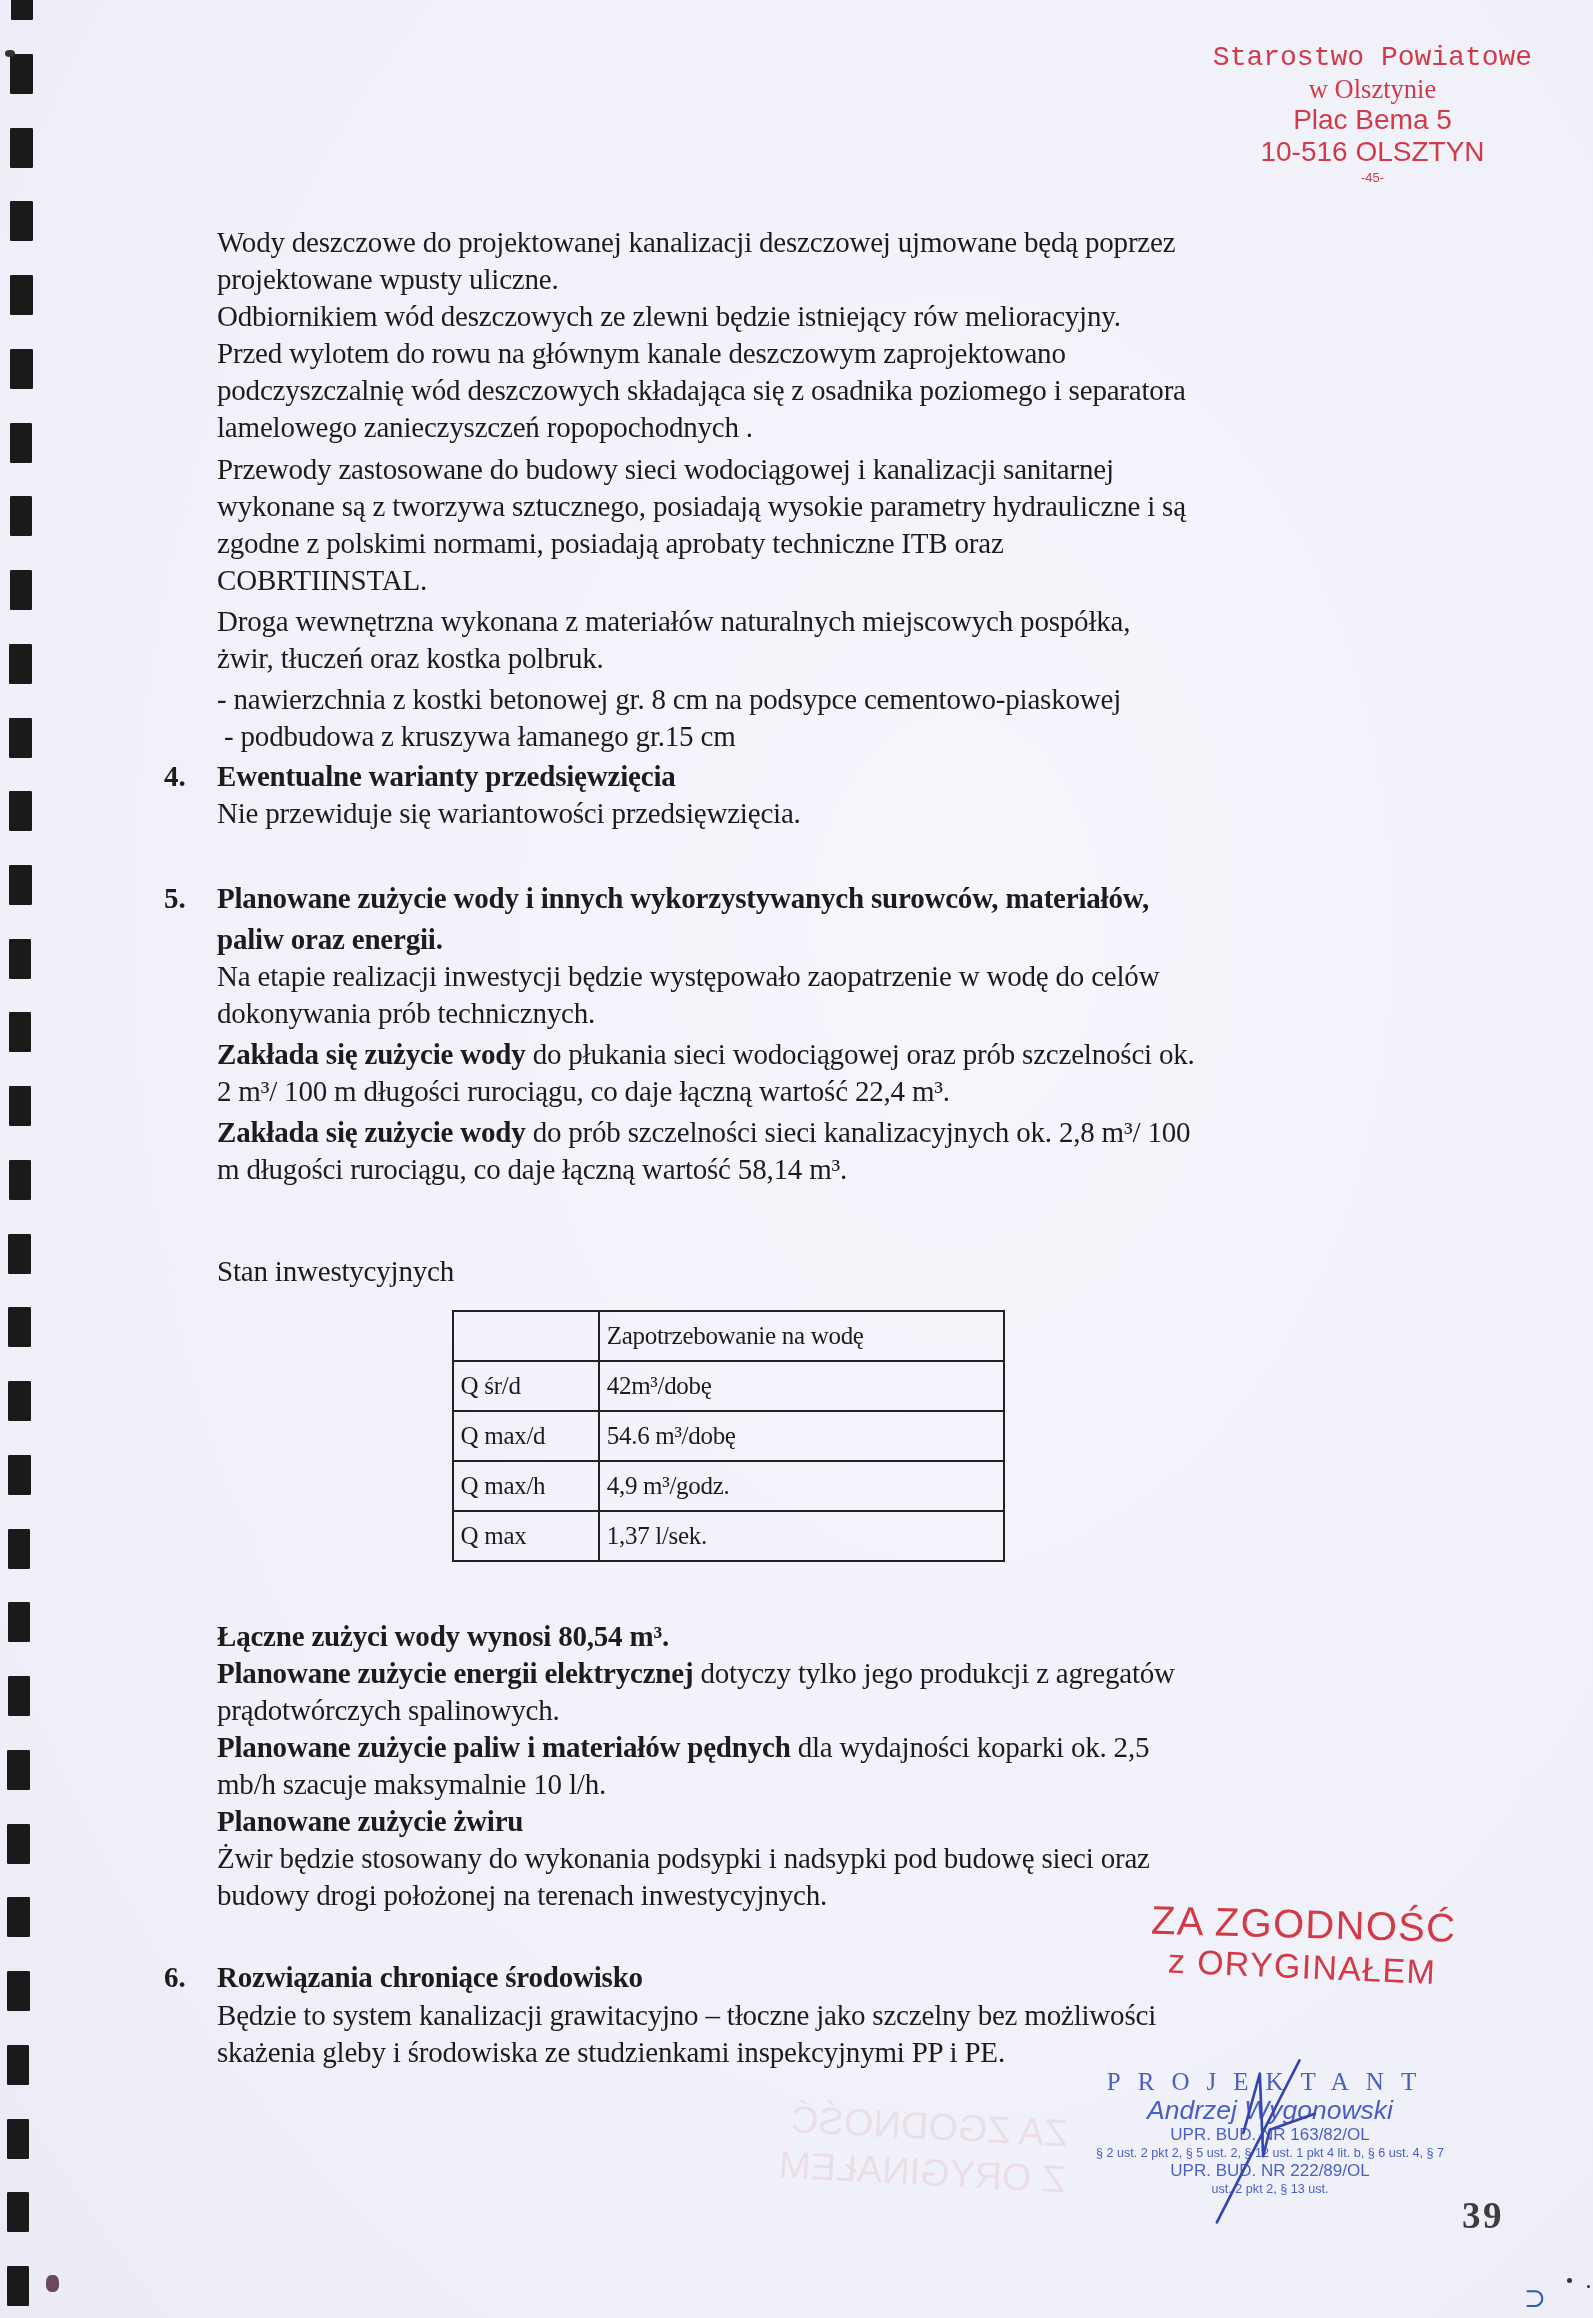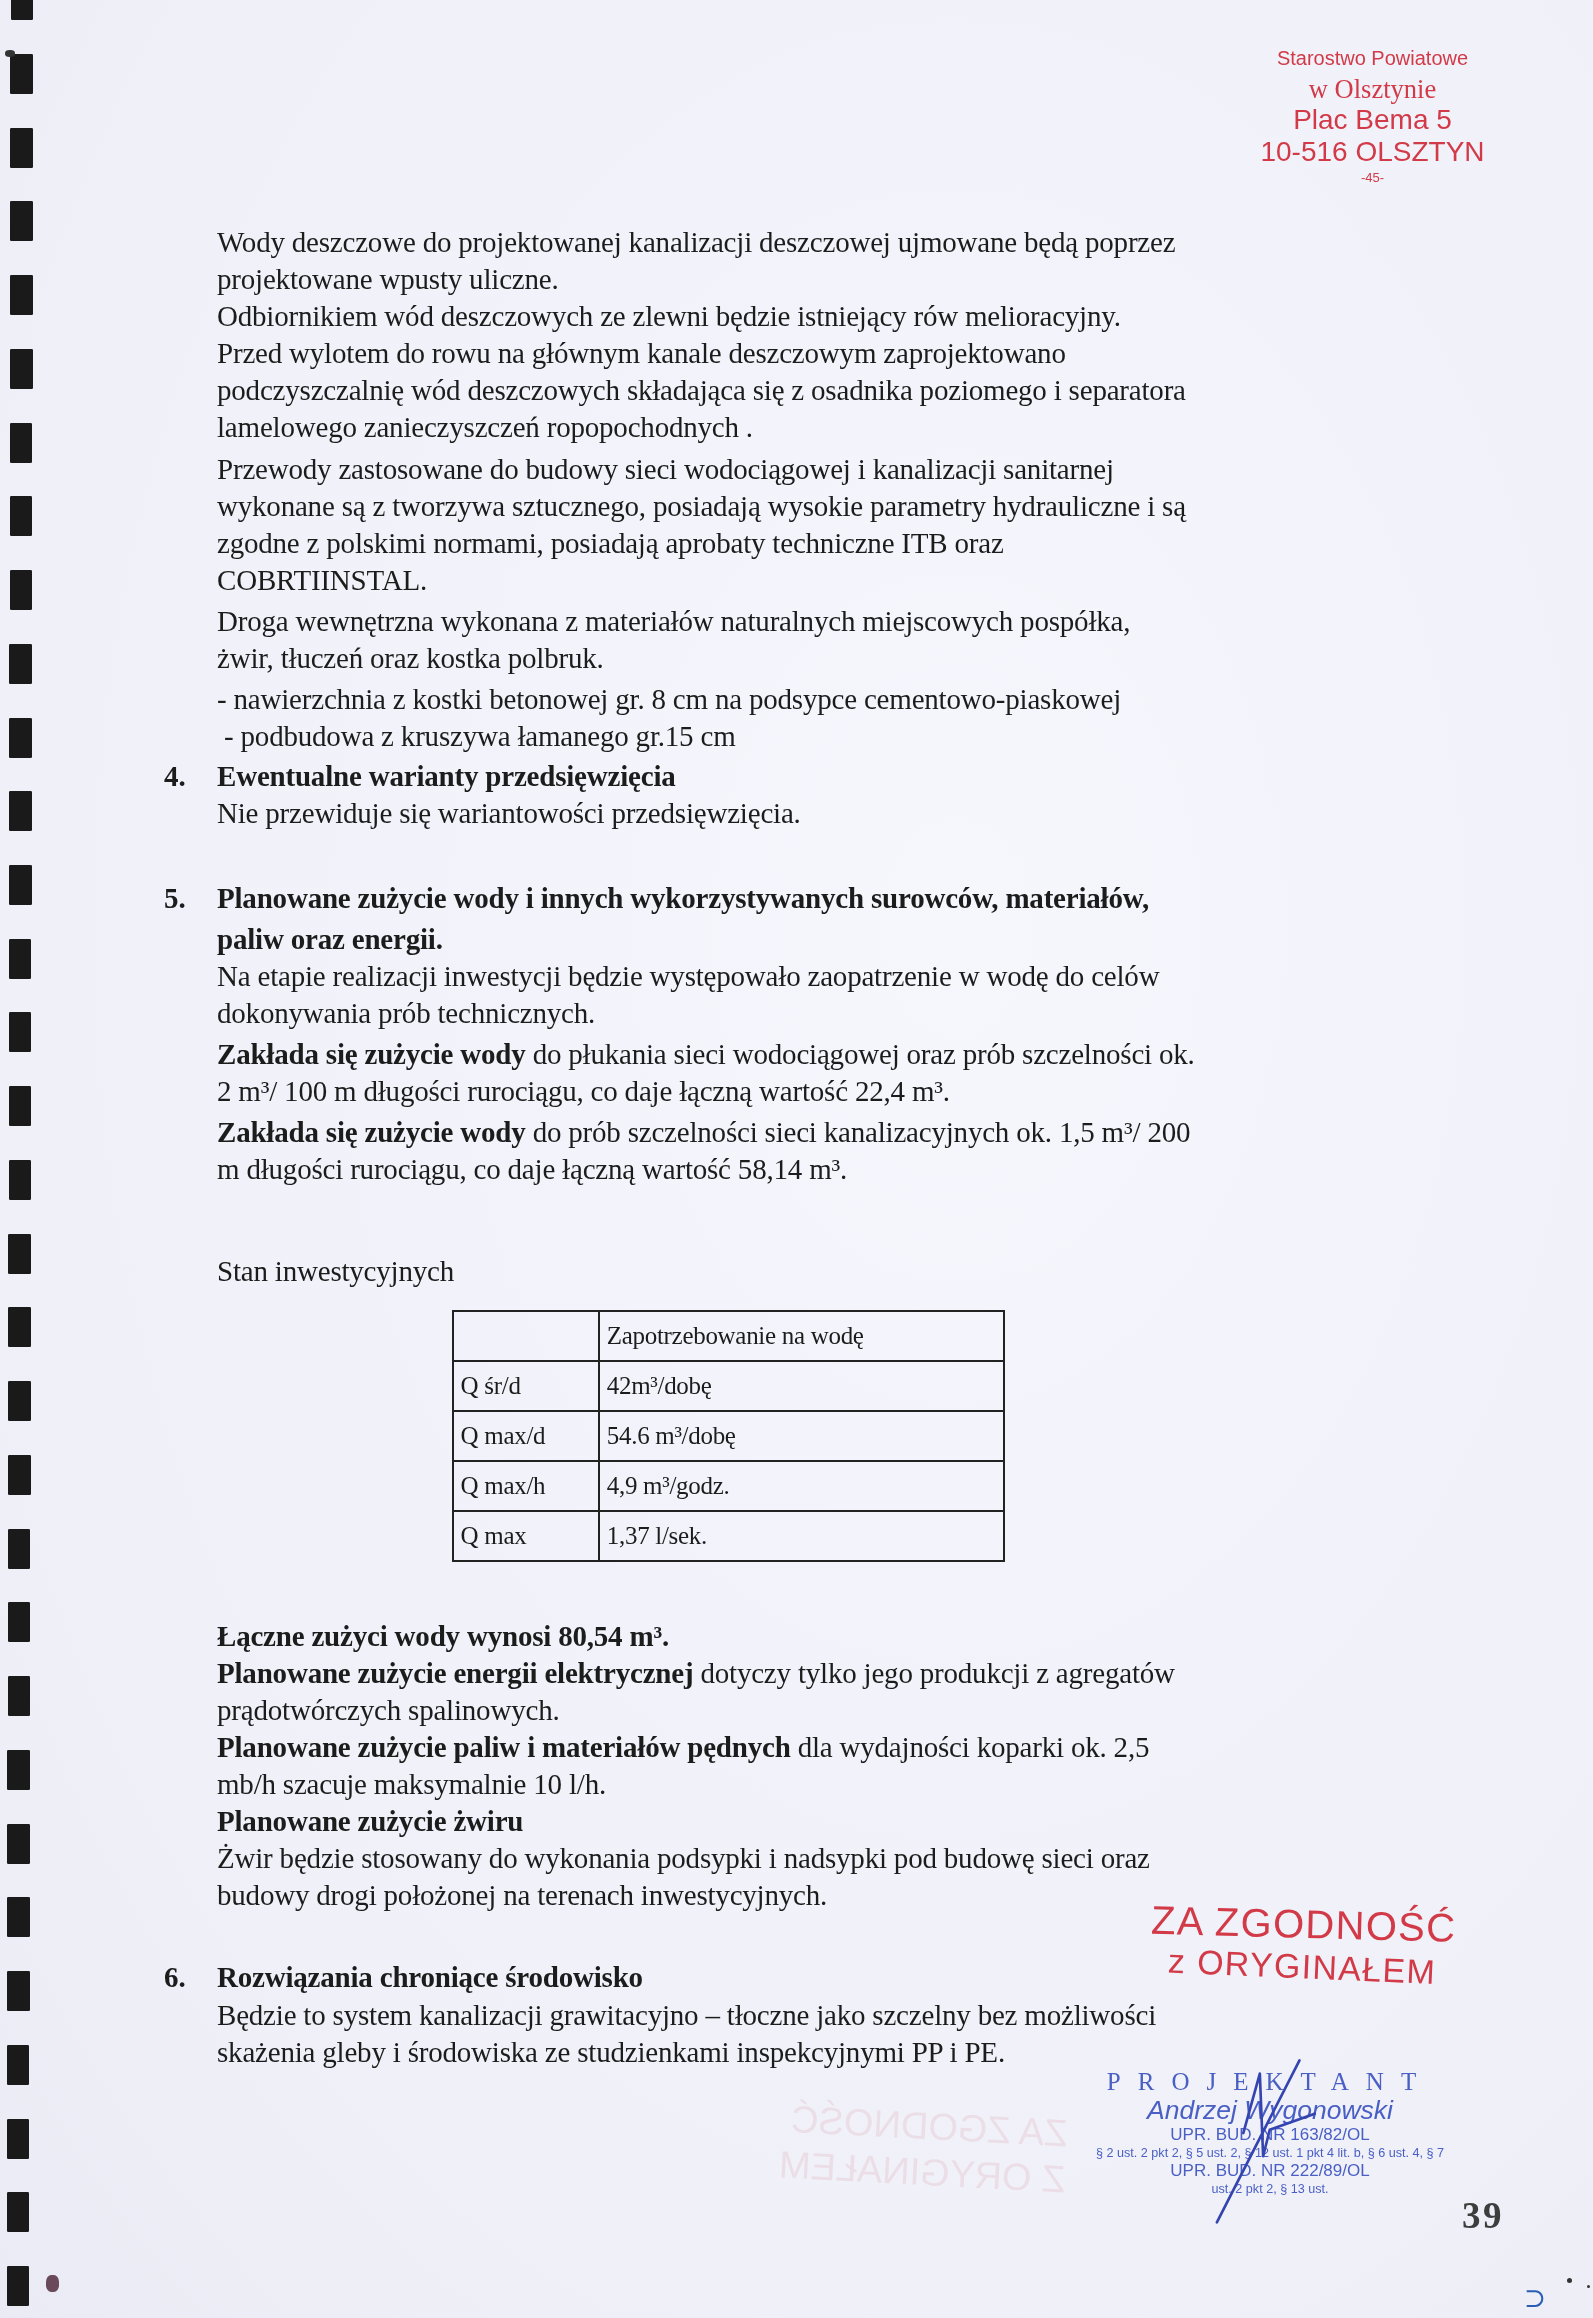--- a/index.html
+++ b/index.html
@@ -8,21 +8,21 @@
   .page{position:absolute;left:0;top:0;width:1594px;height:2319px;
         background:radial-gradient(ellipse at 60% 40%, #f6f7fd 0%, #eff0f8 70%, #eaebf4 100%);}
   .hole{position:absolute;background:#1a1a1a;width:22.5px;height:40px;border-radius:1.3px;}
   .ln{position:absolute;left:217px;font-size:29px;line-height:37px;white-space:nowrap;
       transform-origin:0 0;letter-spacing:-0.2px;}
   .num{position:absolute;left:164px;font-size:29px;font-weight:bold;line-height:37px;}
   b{font-weight:bold;}
   .stamp-red{position:absolute;color:#d23a48;font-family:"Liberation Sans","DejaVu Sans",sans-serif;
        text-align:center;}
   .st1{left:1184px;top:41px;width:377px;}
-  .st1 .a{font-size:20px;line-height:34px;font-family:Liberation Sans, sans-serif;}
+  .st1 .a{font-size:28px;line-height:34px;font-family:Liberation Mono, monospace;}
   .st1 .b{font-size:26.5px;line-height:29px;font-family:"Liberation Serif",serif;}
   .st1 .c{font-size:28px;line-height:32px;}
   .st1 .d{font-size:28px;line-height:32px;}
   .st1 .e{font-size:13px;line-height:20px;}
   .st2{left:1151px;top:1901px;width:317px;text-align:left;}
   .st2 .z1{font-size:40px;line-height:46px;letter-spacing:1.3px;transform:rotate(1.5deg);display:block;}
   .st2 .z2{font-size:34px;line-height:40px;letter-spacing:1.3px;margin-left:16.5px;transform:rotate(2.5deg);display:block;}
   .ghost{position:absolute;left:780px;top:2103px;color:rgba(210,60,80,0.10);font-family:"Liberation Sans",sans-serif;
          font-size:38px;line-height:46px;transform:scaleX(-1) rotate(-3deg);}
   .st3{position:absolute;left:1085px;top:2067px;width:370px;color:#4a5fc4;text-align:center;
@@ -109,21 +109,21 @@
   <div class="ln" style="top:795px">Nie przewiduje się wariantowości przedsięwzięcia.</div>
 
   <div class="num" style="top:880px">5.</div>
   <div class="ln" style="top:880px;font-weight:bold">Planowane zużycie wody i innych wykorzystywanych surowców, materiałów,</div>
   <div class="ln" style="top:921px;font-weight:bold">paliw oraz energii.</div>
   <div class="ln" style="top:958px">Na etapie realizacji inwestycji będzie występowało zaopatrzenie w wodę do celów</div>
   <div class="ln" style="top:995px">dokonywania prób technicznych.</div>
 
   <div class="ln" style="top:1036px"><b>Zakłada się zużycie wody</b><span> do płukania sieci wodociągowej oraz prób szczelności ok.</span></div>
   <div class="ln" style="top:1073px">2 m³/ 100 m długości rurociągu, co daje łączną wartość 22,4 m³.</div>
-  <div class="ln" style="top:1114px"><b>Zakłada się zużycie wody</b><span> do prób szczelności sieci kanalizacyjnych ok. 1,5 m³/ 200</span></div>
+  <div class="ln" style="top:1114px"><b>Zakłada się zużycie wody</b><span> do prób szczelności sieci kanalizacyjnych ok. 2,8 m³/ 100</span></div>
   <div class="ln" style="top:1151px">m długości rurociągu, co daje łączną wartość 58,14 m³.</div>
   <div class="ln" style="top:1253px">Stan inwestycyjnych</div>
 
   <table class="q">
     <tbody>
         <tr>
       <td class="c1"></td>
       <td class="c2">Zapotrzebowanie na wodę</td>
     </tr>
     <tr>

